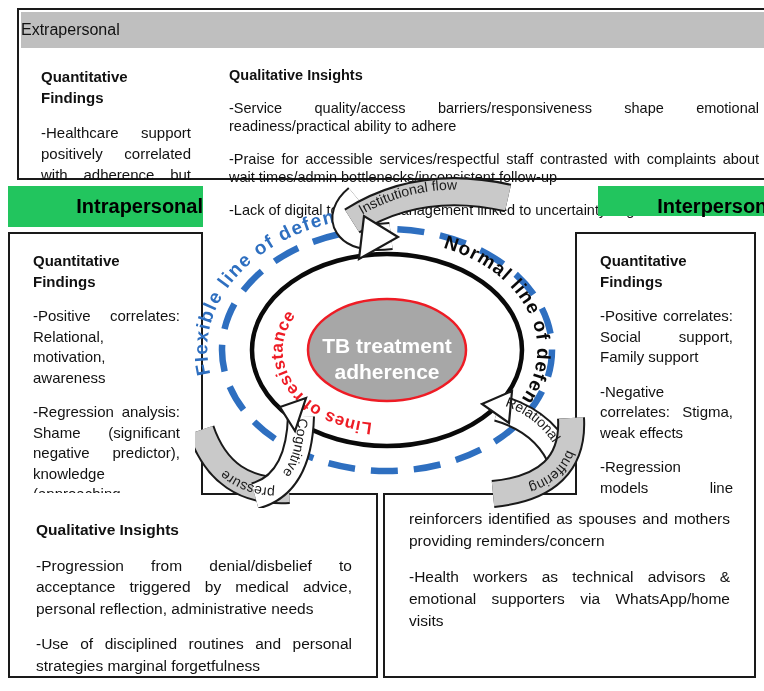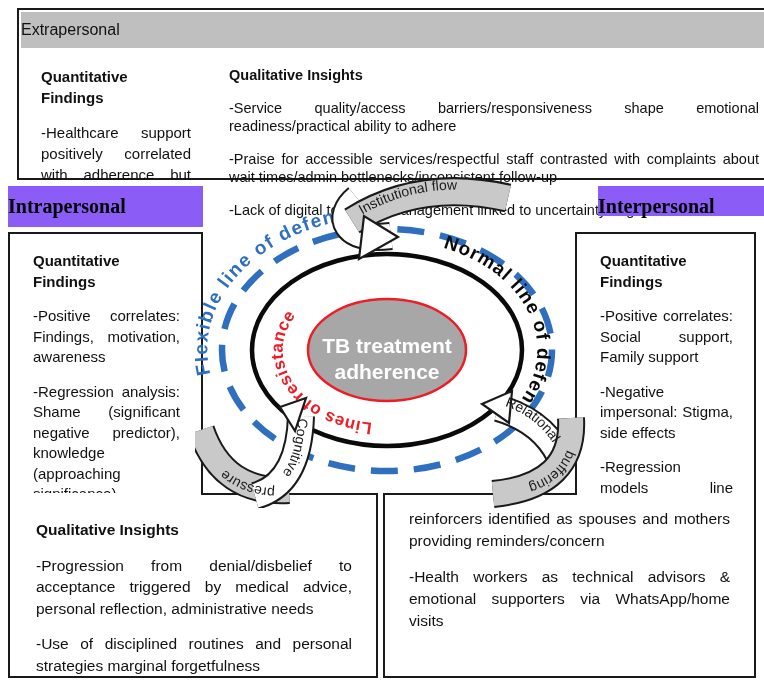--- a/index.html
+++ b/index.html
@@ -1,20 +1,20 @@
 <!DOCTYPE html>
 <html><head>
 <meta charset="utf-8">
 <style>
   html,body{margin:0;padding:0;background:#ffffff;}
   #figure{position:relative;width:764px;height:691px;background:#ffffff;
           font-family:"Liberation Sans",sans-serif;color:#111;overflow:hidden;}
   .box{position:absolute;background:#fff;border:2px solid #1a1a1a;box-sizing:border-box;}
-  .bar{position:absolute;background:#8b5cf6;box-sizing:border-box;text-align:left;
-       font-weight:bold;font-size:20px;color:#000;font-family:Liberation Serif, serif;}
+  .bar{position:absolute;background:#22c55e;box-sizing:border-box;text-align:right;
+       font-weight:bold;font-size:20px;color:#000;}
   .no-bottom{border-bottom:none;}
   .no-top{border-top:none;}
   .seg{position:absolute;background:#1a1a1a;height:2px;}
   .jtext{text-align:justify;}
   .jtext p{margin:14px;}
   .hdr{font-weight:bold;}
   
   #top-band{left:2px;right:2px;top:2px;height:36px;line-height:36px;position:absolute;background:#bfbfbf;}
   #top-cols{position:absolute;left:8px;right:6px;top:42px;bottom:2px;display:flex;}
   #top-col-quant{width:178px;margin-right:10px;font-size:15px;line-height:21px;}
@@ -54,38 +54,38 @@
         <p>-Lack of digital tools/self-management linked to uncertainty/neglect</p>
       </div>
     </div>
   </div>
 
   <div class="bar" style="left:8px;top:186px;width:195px;height:41px;line-height:41px;">
     <span>Intrapersonal</span>
   </div>
   <div class="box no-bottom panel-narrow jtext" style="left:8px;top:232px;width:195px;height:261px;">
     <p class="hdr">Quantitative Findings</p>
-    <p>-Positive correlates: Findings, motivation, awareness</p>
+    <p>-Positive correlates: Relational, motivation, awareness</p>
     <p>-Regression analysis: Shame (significant negative predictor), knowledge (approaching significance)</p>
     <p>-Negative correlates: shame, forgetfulness, frustration</p>
   </div>
   <div class="box no-top panel-wide jtext" id="left-wide" style="left:8px;top:493px;width:370px;height:185px;">
     <p class="hdr">Qualitative Insights</p>
     <p>-Progression from denial/disbelief to acceptance triggered by medical advice, personal reflection, administrative needs</p>
     <p>-Use of disciplined routines and personal strategies marginal forgetfulness</p>
   </div>
   <div class="seg" style="left:201px;top:493px;width:177px;"></div>
 
   <div class="bar" style="left:598px;top:186px;width:186px;height:30px;line-height:41px;">
     <span>Interpersonal</span>
   </div>
   <div class="box no-bottom panel-narrow jtext" style="left:575px;top:232px;width:181px;height:261px;">
     <p class="hdr">Quantitative Findings</p>
     <p>-Positive correlates: Social support, Family support</p>
-    <p>-Negative impersonal: Stigma, side effects</p>
+    <p>-Negative correlates: Stigma, weak effects</p>
     <p>-Regression models line marginal predictive effects for side effects and social support</p>
     <p class="hdr gap-top">Qualitative Insights</p>
     <p>-Key adherence</p>
   </div>
   <div class="box no-top panel-wide jtext" id="right-wide" style="left:383px;top:493px;width:373px;height:185px;">
     <p>reinforcers identified  as spouses and mothers providing reminders/concern</p>
     <p>-Health workers as technical advisors &amp; emotional supporters via WhatsApp/home visits</p>
   </div>
   <div class="seg" style="left:383px;top:493px;width:194px;"></div>
 

